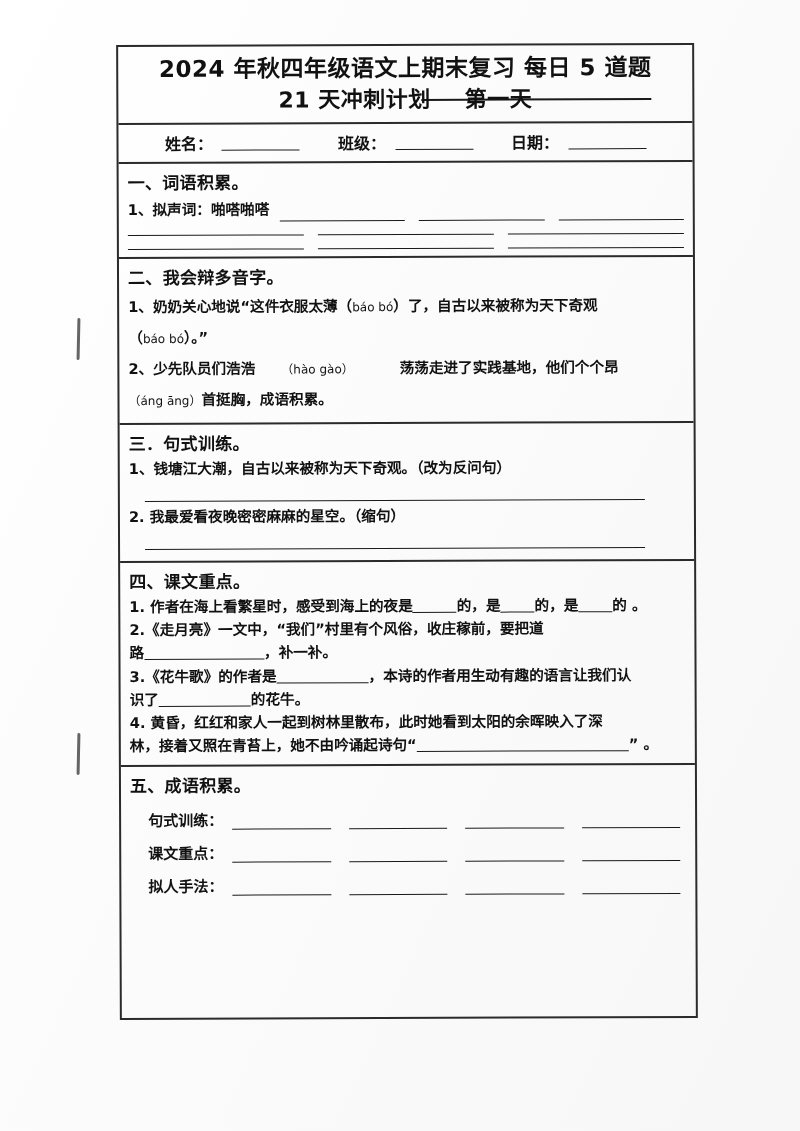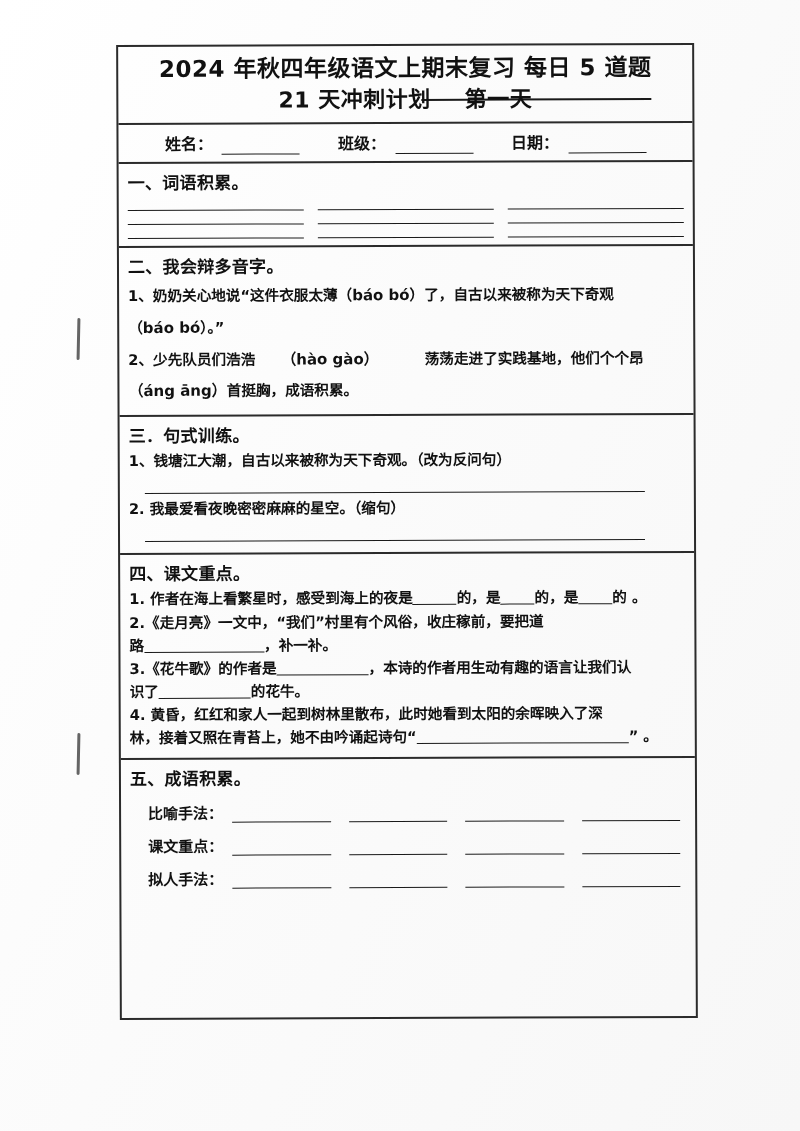--- a/index.html
+++ b/index.html
@@ -79,21 +79,21 @@
   
   .id-row {
     display: flex;
     align-items: center;
     justify-content: center;
     gap: 38px;
     padding: 6px 12px 7px 12px;
     font-size: 16px;
     font-weight: 700;
   }
-  .id-field { display: flex; align-items: flex-end; gap: 9px; white-space: nowrap; }
+  .id-field { display: flex; align-items: center; gap: 9px; white-space: nowrap; }
   .id-blank {
     display: inline-block;
     width: 78px;
     border-bottom: 1.6px solid #1a1a1a;
     height: 15px;
   }
 
   
   .sec { padding: 5px 9px 7px 9px; }
   .sec-head {
@@ -104,22 +104,22 @@
   }
   .q {
     font-size: 14.6px;
     line-height: 1.52;
     margin: 1px 0;
     font-weight: 600;
   }
   .q.loose { line-height: 2.05; }
   .pinyin {
     font-family: "DejaVu Sans", "Liberation Sans", sans-serif;
-    font-size: 15px;
-    font-weight: 700;
+    font-size: 12px;
+    font-weight: 400;
   }
   .sp { display: inline-block; width: 26px; }
   .sp-lg { display: inline-block; width: 46px; }
 
   
   .bl {
     display: inline-block;
     border-bottom: 1.5px solid #1a1a1a;
     height: 13px;
     vertical-align: -2px;
@@ -207,20 +207,21 @@
     <span class="id-field">
       <span>日期：</span>
       <span class="id-blank"></span>
     </span>
   </div>
 
   <div class="band sec">
     <div class="sec-head">一、词语积累。</div>
 
     <div class="wrow">
+      <span class="lbl">1、拟声词：啪嗒啪嗒</span>
       <span class="blanks">
           <i></i>
           <i></i>
           <i></i>
         </span>
     </div>
 
     <div class="wrow">
       <span class="blanks">
           <i></i>
@@ -290,21 +291,21 @@
     </div>
     <div class="q">
       <span>林，接着又照在青苔上，她不由吟诵起诗句“</span><span class="bl bl-quote"></span><span>” 。</span>
     </div>
   </div>
 
   <div class="band sec">
     <div class="sec-head">五、成语积累。</div>
 
     <div class="idiom-row">
-      <span class="lbl">比喻手法：</span>
+      <span class="lbl">句式训练：</span>
       <span class="cells">
           <i></i>
           <i></i>
           <i></i>
           <i></i>
         </span>
     </div>
 
     <div class="idiom-row">
       <span class="lbl">课文重点：</span>

